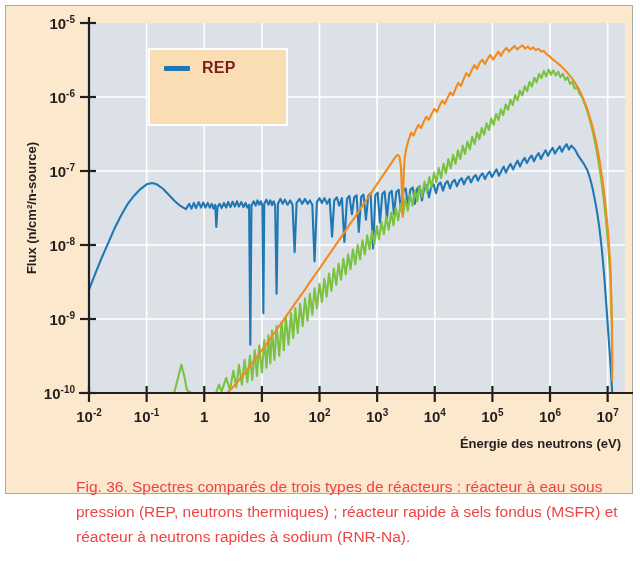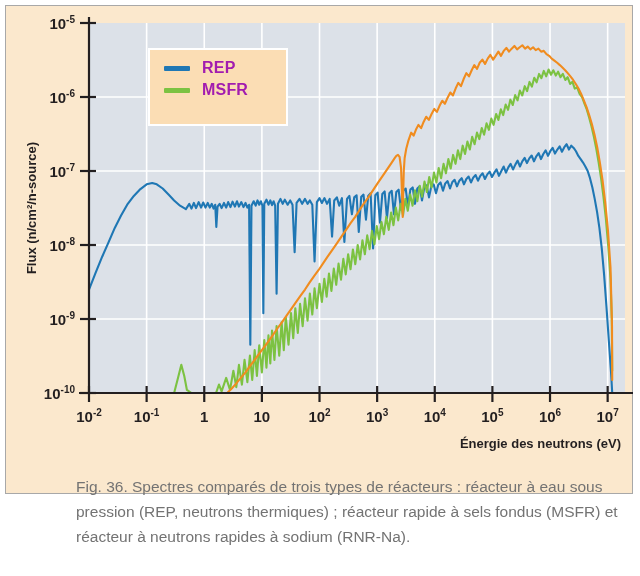--- a/index.html
+++ b/index.html
@@ -32,26 +32,26 @@
   #legend-box{
     position:absolute;left:142px;top:42px;width:140px;height:78px;
     background:#fbddb4;border:2px solid #ffffff;
     box-sizing:border-box;
     padding:7px 0 0 14px;
   }
   .legend-row{display:flex;align-items:center;height:22px;}
   .legend-swatch{width:26px;height:5px;border-radius:1px;margin-right:12px;}
   .legend-label{
     font-family:"Liberation Sans", sans-serif;
-    font-size:16px;font-weight:bold;color:#a21caf;letter-spacing:.2px;
+    font-size:16px;font-weight:bold;color:#7f1d1d;letter-spacing:.2px;
   }
   #caption{
     position:absolute;left:76px;top:474px;width:552px;
     font-family:"Liberation Sans", sans-serif;
-    font-size:15.5px;line-height:25px;color:#737373;
+    font-size:15.5px;line-height:25px;color:#ef4444;
   }
 </style>
 </head>
 <body>
 
 <div id="figure-box">
 
   <svg id="plot-svg" width="628" height="455">
     <g id="chart-root">
         <rect x="83" y="17" width="536" height="370" class="plotbg"></rect>
@@ -115,20 +115,16 @@
         <text x="615" y="442" text-anchor="end" class="axistitle">Énergie des neutrons (eV)</text>
         <text x="0" y="0" text-anchor="middle" class="axistitle" transform="translate(30,202) rotate(-90)">Flux (n/cm²/n-source)</text>
       </g>
   </svg>
 
   <div id="legend-box">
     <div class="legend-row">
       <span class="legend-swatch" style="background: rgb(31, 119, 180);"></span>
       <span class="legend-label">REP</span>
     </div>
-    <div class="legend-row">
-      <span class="legend-swatch" style="background: rgb(124, 194, 66);"></span>
-      <span class="legend-label">MSFR</span>
-    </div>
   </div>
 </div>
 
 <div id="caption">Fig. 36. Spectres comparés de trois types de réacteurs : réacteur à eau sous pression (REP, neutrons thermiques) ; réacteur rapide à sels fondus (MSFR) et réacteur à neutrons rapides à sodium (RNR-Na).</div>
 
 </body></html>

